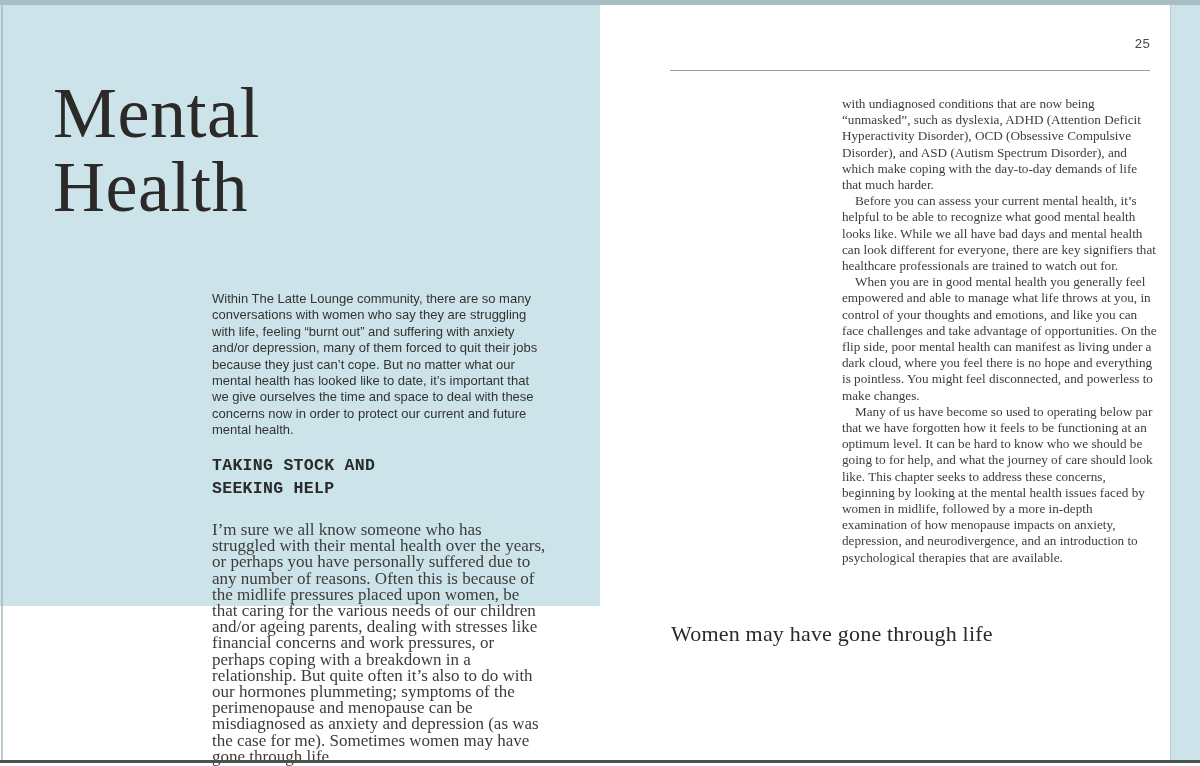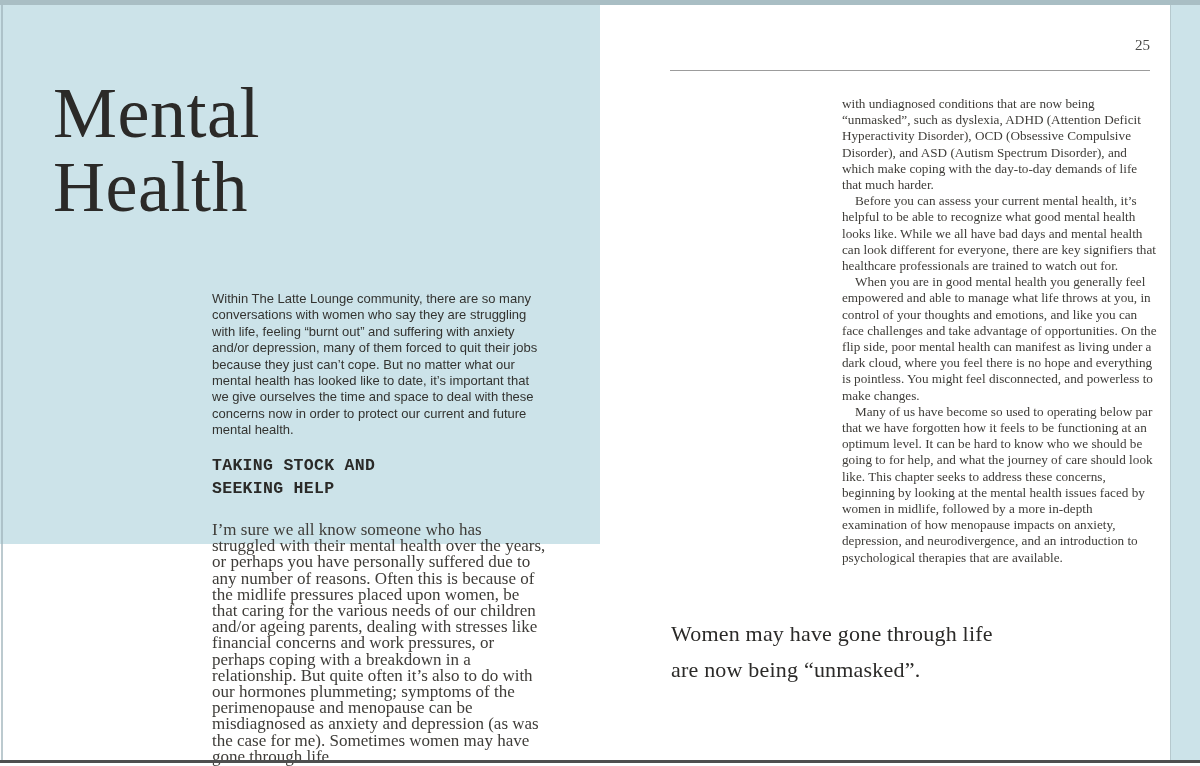--- a/index.html
+++ b/index.html
@@ -12,21 +12,21 @@
   }
   .canvas { position: absolute; inset: 0; }
 
   
   .top-edge   { position: absolute; left: 0; top: 0; width: 1200px; height: 5px; background: #a9bec4; }
   .bottom-edge{ position: absolute; left: 0; top: 760px; width: 1200px; height: 3px; background: #4f4f4f; }
   .left-edge  { position: absolute; left: 1px; top: 5px; width: 2px; height: 755px; background: #9fb4ba; opacity: .7; }
 
   
   .left-page {
-    position: absolute; left: 0; top: 5px; width: 600px; height: 539px;
+    position: absolute; left: 0; top: 5px; width: 600px; height: 601px;
     background: var(--left-page-bg, #cce3e9);
   }
   .right-page {
     position: absolute; left: 600px; top: 5px; width: 570px; height: 755px;
     background: var(--right-page-bg, #ffffff);
   }
   .edge-strip {
     position: absolute; left: 1170px; top: 5px; width: 30px; height: 755px;
     background: var(--left-page-bg, #cce3e9);
     border-left: 1px solid #b6c9ce;
@@ -64,22 +64,22 @@
     position: absolute; left: 212px; top: 517px; width: 336px;
     font-family: "Liberation Serif", serif;
     font-size: 17px; line-height: 16.2px;
     color: var(--body-text, #3e3c38);
   }
 
   
   .page-number {
     position: absolute; left: 1070px; top: 37px; width: 80px;
     text-align: right;
-    font-family: Liberation Serif, serif;
-    font-size: 15px; color: #4a4a48;
+    font-family: Liberation Mono, monospace;
+    font-size: 13px; color: #4a4a48;
   }
   .top-rule {
     position: absolute; left: 670px; top: 70px; width: 480px; height: 1px;
     background: var(--rule, #9c9c9c);
   }
   .body-column {
     position: absolute; left: 842px; top: 96px; width: 318px;
     font-family: Liberation Serif, serif;
     font-size: 13.2px; line-height: 16.2px;
     color: var(--body-text, #3e3c38);
@@ -125,21 +125,20 @@
 
   <div class="body-column">
     <p>with undiagnosed conditions that are now being “unmasked”, such as dyslexia, ADHD (Attention Deficit Hyperactivity Disorder), OCD (Obsessive Compulsive Disorder), and ASD (Autism Spectrum Disorder), and which make coping with the day-to-day demands of life that much harder.</p>
     <p class="indent">Before you can assess your current mental health, it’s helpful to be able to recognize what good mental health looks like. While we all have bad days and mental health can look different for everyone, there are key signifiers that healthcare professionals are trained to watch out for.</p>
     <p class="indent">When you are in good mental health you generally feel empowered and able to manage what life throws at you, in control of your thoughts and emotions, and like you can face challenges and take advantage of opportunities. On the flip side, poor mental health can manifest as living under a dark cloud, where you feel there is no hope and everything is pointless. You might feel disconnected, and powerless to make changes.</p>
     <p class="indent">Many of us have become so used to operating below par that we have forgotten how it feels to be functioning at an optimum level. It can be hard to know who we should be going to for help, and what the journey of care should look like. This chapter seeks to address these concerns, beginning by looking at the mental health issues faced by women in midlife, followed by a more in-depth examination of how menopause impacts on anxiety, depression, and neurodivergence, and an introduction to psychological therapies that are available.</p>
   </div>
 
   <div class="pull-quote">
     <div>Women may have gone through life</div>
-    <div>are now being “unmasked”.</div>
   </div>
 
   <div class="edge-strip"></div>
   <div class="top-edge"></div>
   <div class="bottom-edge"></div>
   <div class="left-edge"></div>
 
 </div>
 
 </body></html>

